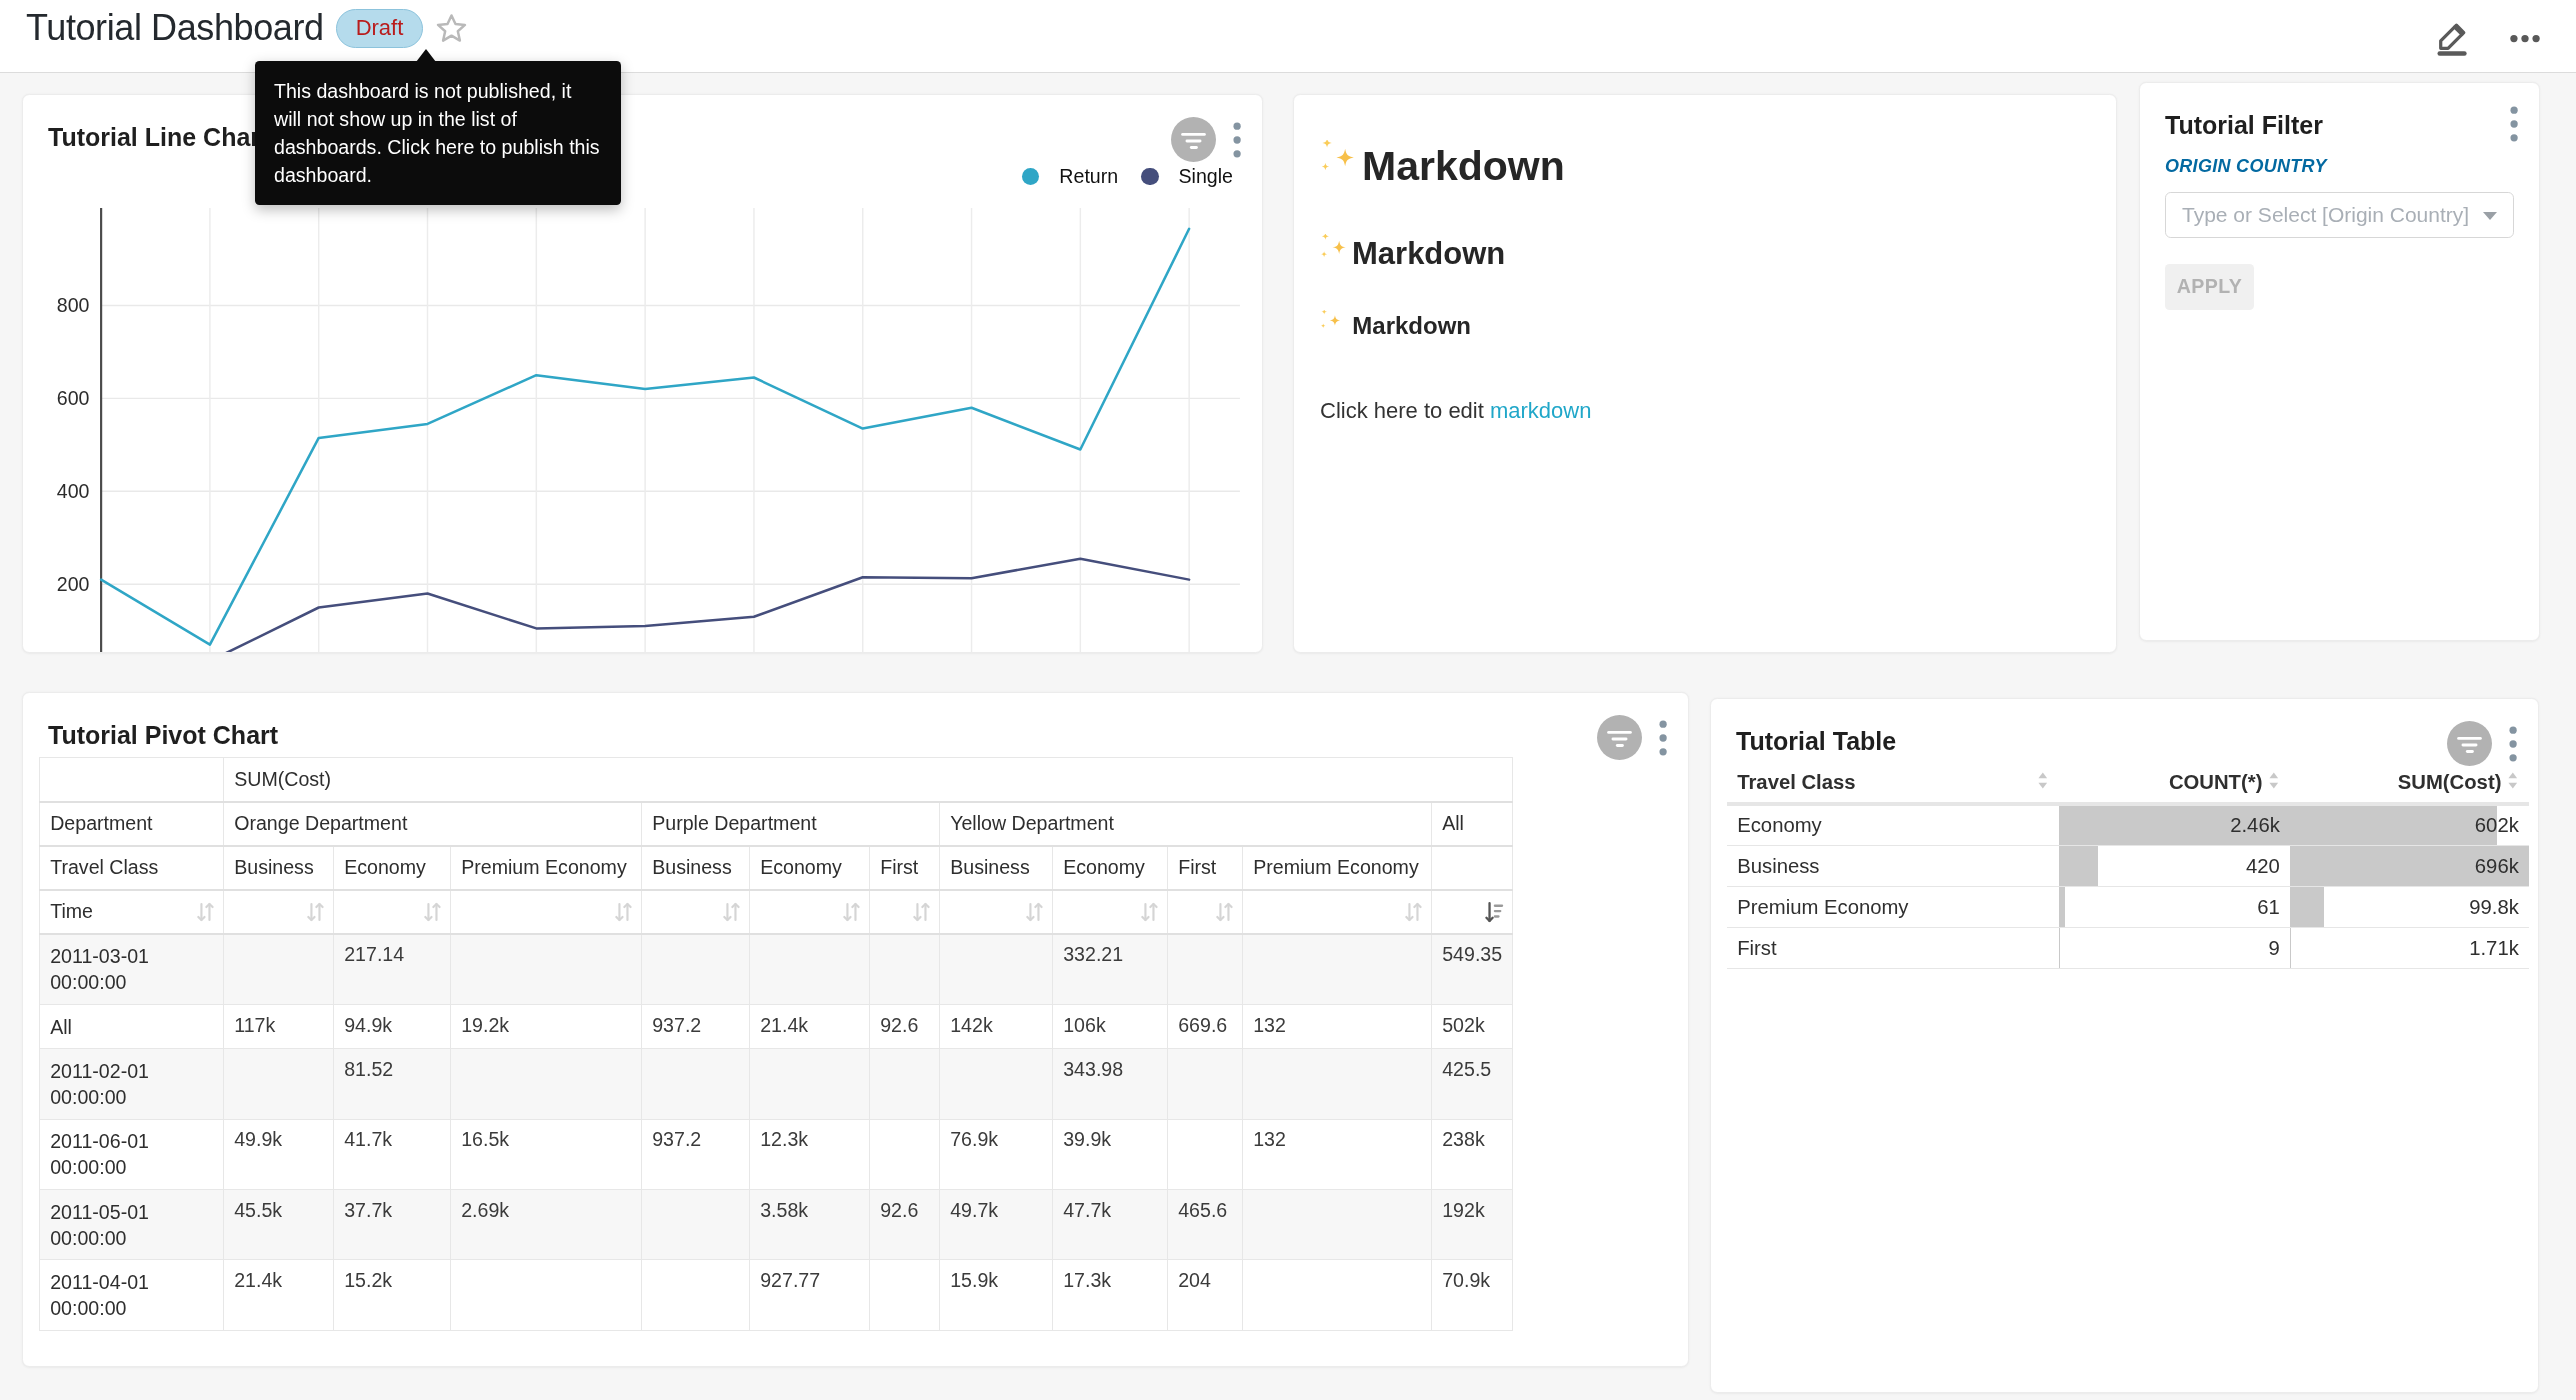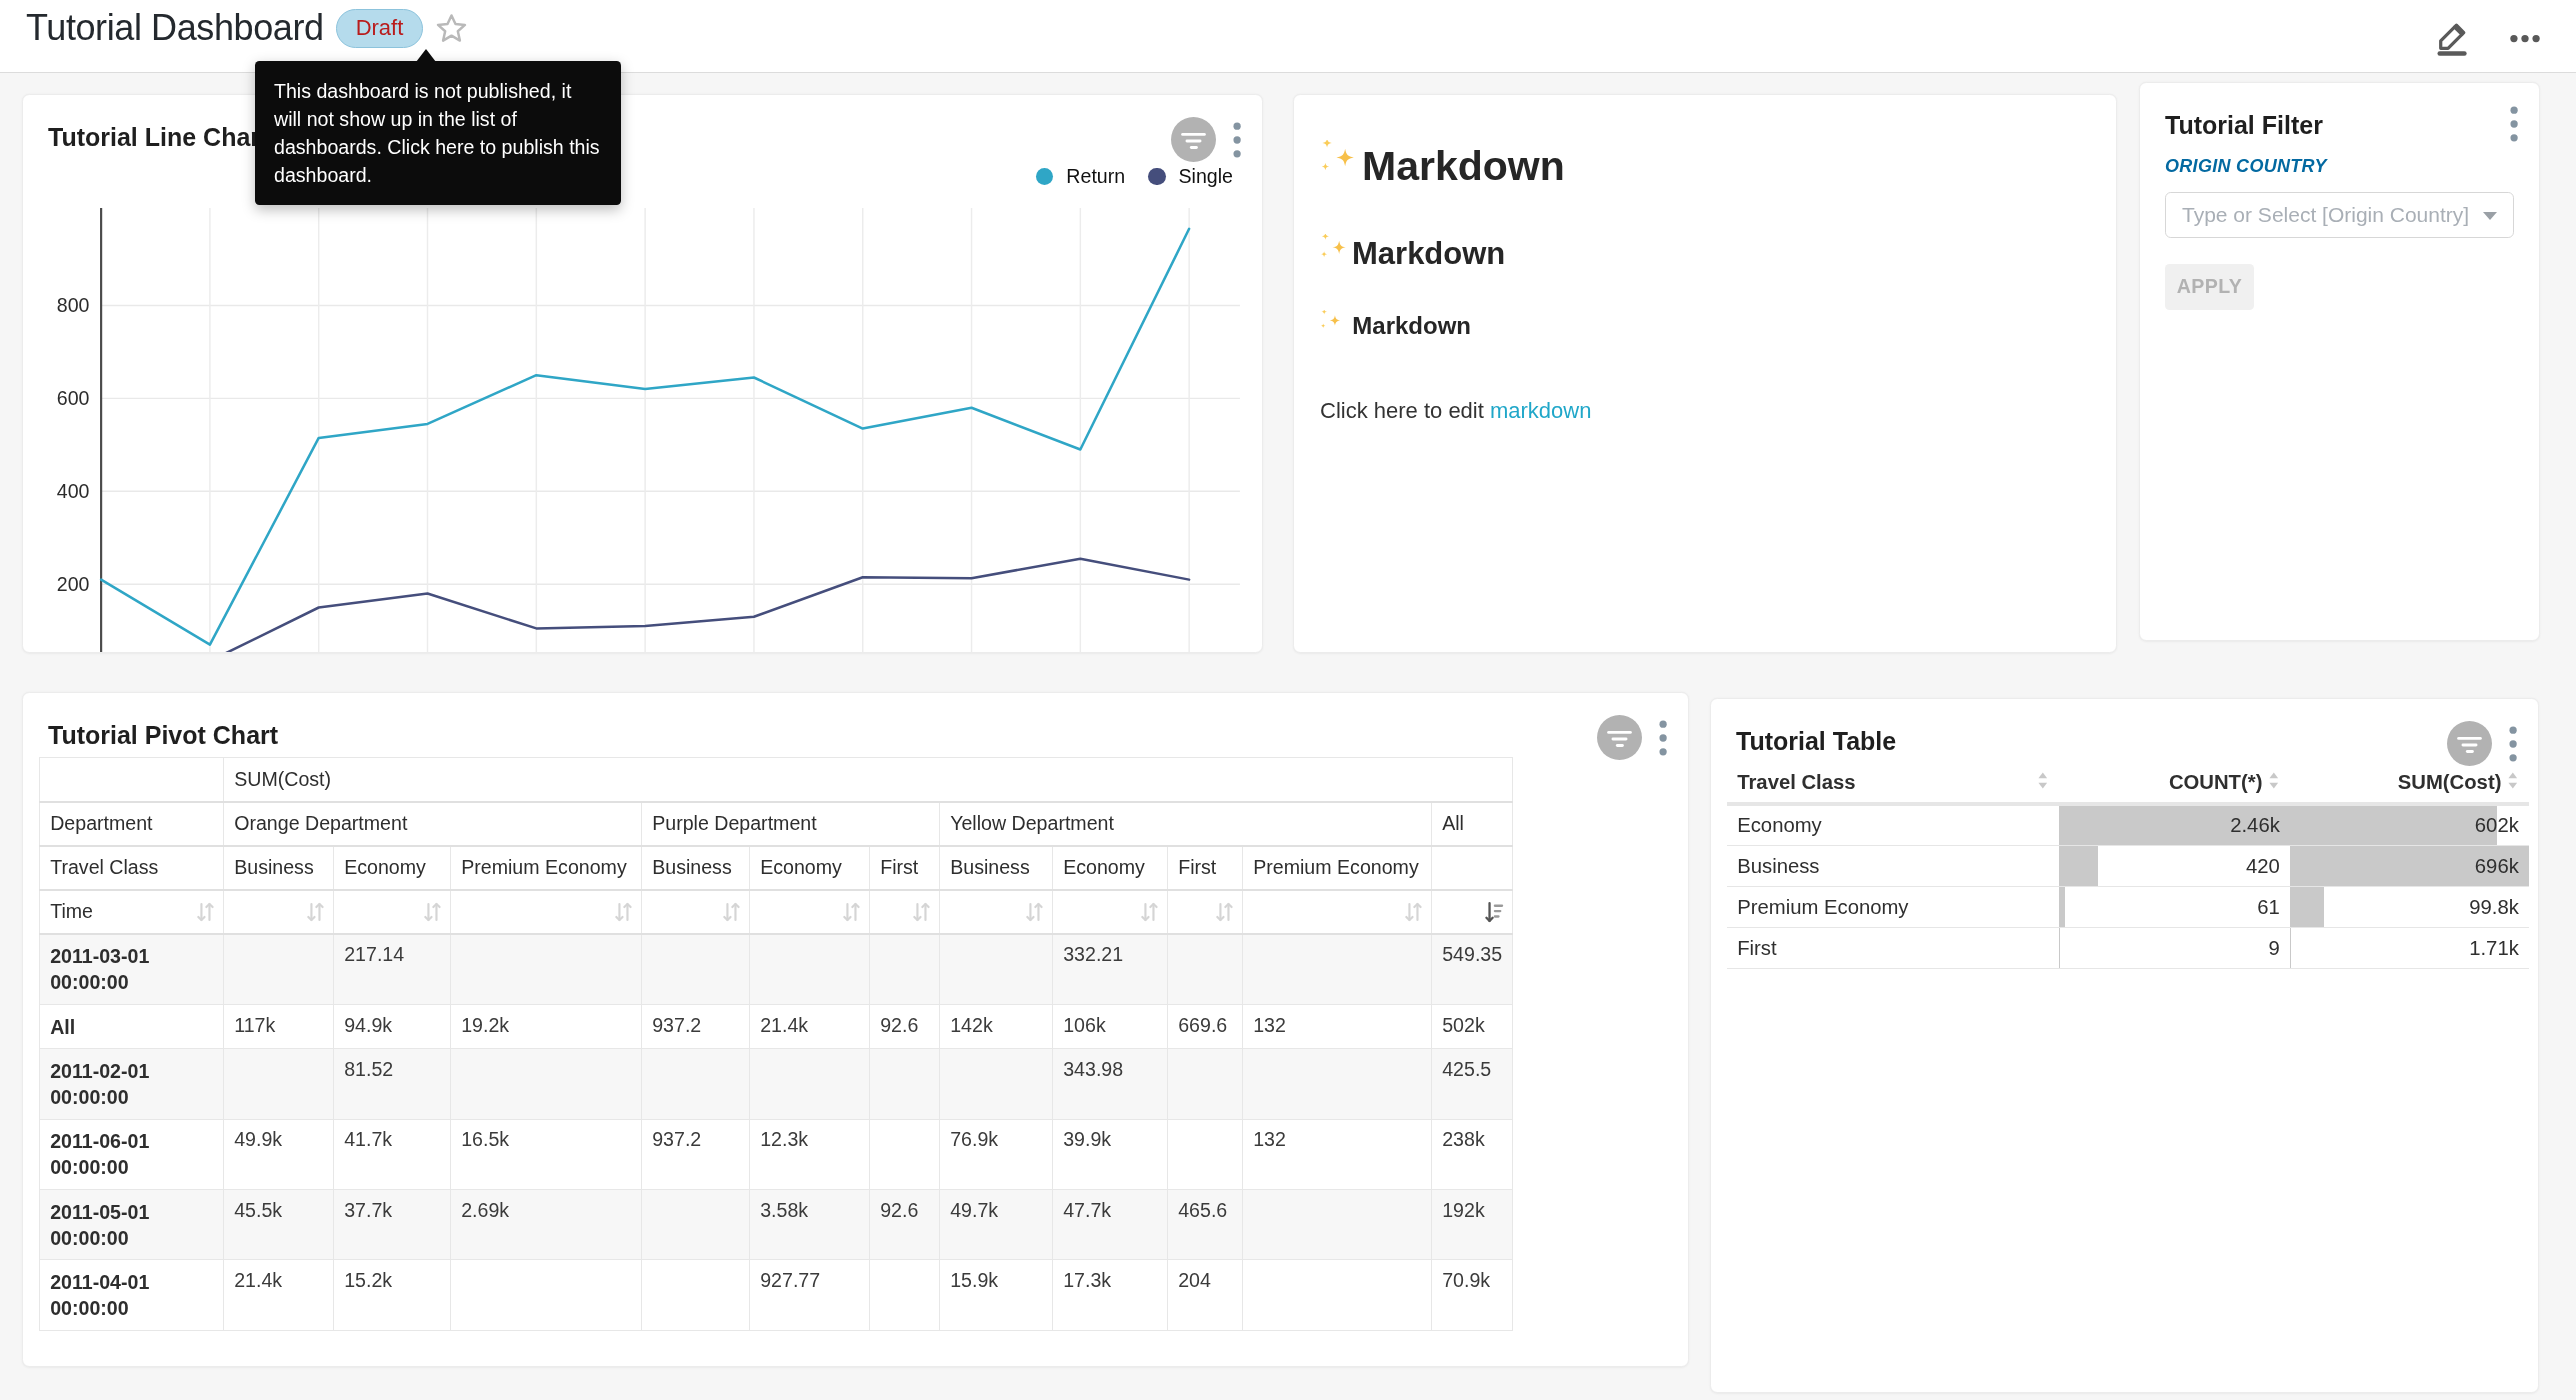--- a/index.html
+++ b/index.html
@@ -31,21 +31,21 @@
   #card-md     { left:1293px; top:94px; width:824px; height:559px; overflow:hidden; }
   #card-filter { left:2139px; top:82px; width:401px;  height:559px; overflow:hidden; }
   #card-pivot  { left:22px;   top:692px; width:1667px; height:675px; overflow:hidden; }
   #card-table  { left:1710px; top:698px; width:829px; height:695px; overflow:hidden; }
 
   .panel-title { position:absolute; left:25px; top:27.6px; font-size:25px; font-weight:700; color:#1F1F1F; }
   .card-icons  { position:absolute; right:20.3px; top:22px; display:flex; gap:16px; align-items:center; }
 
   
   .legend { position:absolute; right:29px; top:70px; display:flex; gap:23px; align-items:center; }
-  .legend-item { display:flex; align-items:center; gap:13px; font-size:19.6px; color:#111; }
+  .legend-item { display:flex; align-items:center; gap:20px; font-size:19.6px; color:#111; }
   .legend-dot { width:17.4px; height:17.4px; border-radius:50%; }
   #line-chart-svg { position:absolute; left:20.3px; top:102px; }
 
   
   .md-body { position:absolute; left:26px; top:29px; right:26px; }
   .md-h { display:flex; align-items:center; color:#262626; font-weight:700; }
   .md-h1 { margin-top:16px; font-size:41px; }
   .md-h2 { margin-top:42px; font-size:31px; }
   .md-h3 { margin-top:36px; font-size:24px; gap:7.3px; }
   .md-p  { margin-top:57px; font-size:22px; color:#333; }
@@ -65,21 +65,21 @@
                color:#B2B2B2; font-family:"Liberation Sans",sans-serif; }
 
   
   .pivot-wrap { position:absolute; left:16px; top:64px; }
   table.pivot { border-collapse:collapse; table-layout:fixed; font-size:19.6px; color:#3B3B3B; }
   table.pivot th, table.pivot td { border:0.7px solid #E7E7E7; padding:8.7px 10.2px;
         font-weight:400; text-align:left; vertical-align:top; background-clip:padding-box; }
   table.pivot thead th { border-bottom:2.9px solid #E0E0E0; background:#fff; color:#2E2E2E;
         font-weight:500; height:44px; vertical-align:middle; }
   table.pivot .time-row th { position:relative; }
-  table.pivot tbody th { font-weight:700; color:#2E2E2E; }
+  table.pivot tbody th { font-weight:400; color:#2E2E2E; }
   table.pivot tbody tr:nth-child(odd) td, table.pivot tbody tr:nth-child(odd) th { background:#F7F7F7; }
   table.pivot tbody tr:nth-child(even) td, table.pivot tbody tr:nth-child(even) th { background:#FFF; }
   .time-cell { white-space:pre-line; line-height:26px; }
   .sort-ic { position:absolute; right:7.3px; top:50%; transform:translateY(-50%); display:flex; }
 
   
   .ttable-wrap { position:absolute; left:16px; top:64px; }
   table.ttable { border-collapse:collapse; table-layout:fixed; font-size:20.3px; color:#2F2F2F; }
   table.ttable th { font-weight:700; border-bottom:4.4px solid #E6E6E6; padding:7.3px 10.2px; height:41px; }
   table.ttable td { border-bottom:1.5px solid #E6E6E6; height:41px; padding:0 10.2px; position:relative; }

